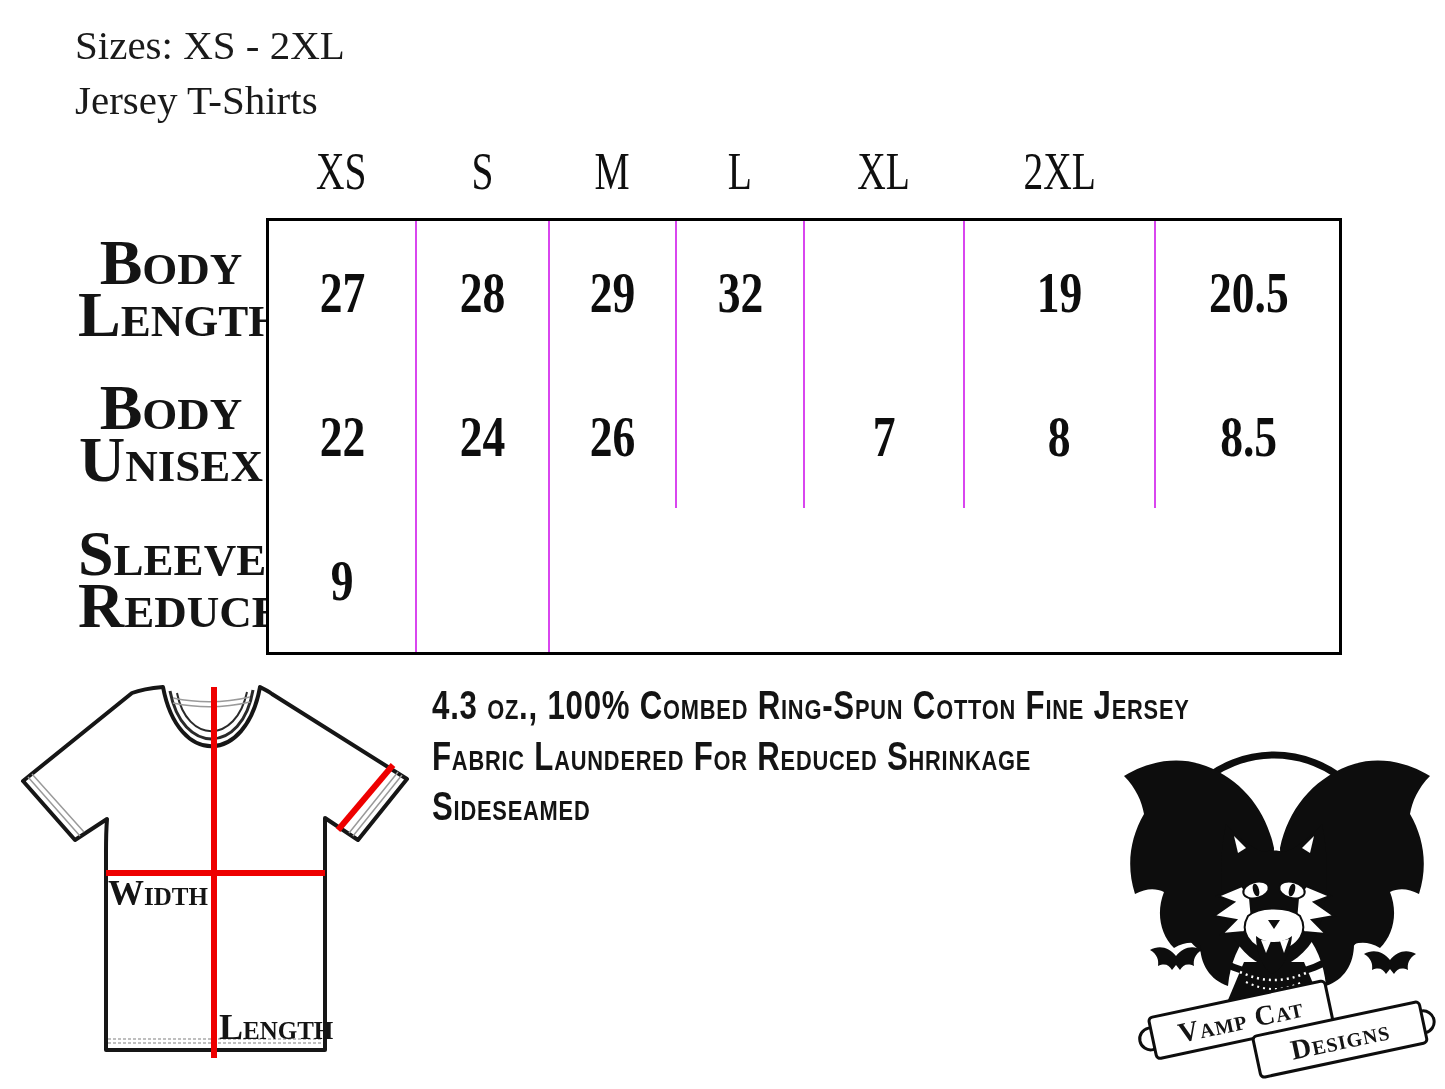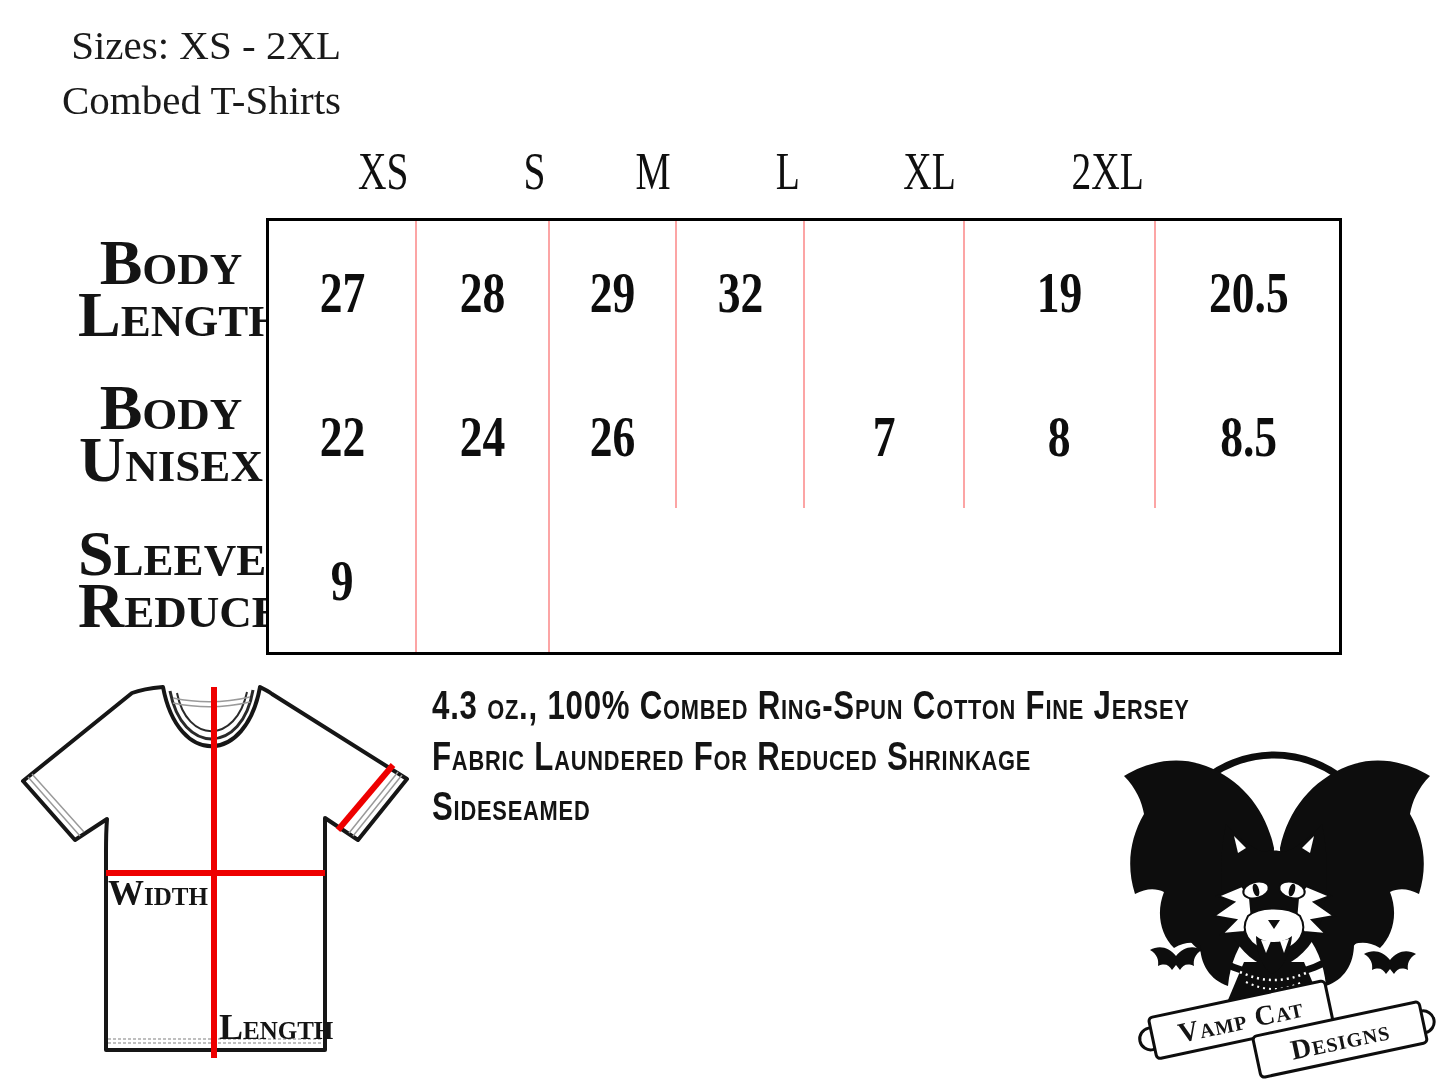--- a/index.html
+++ b/index.html
@@ -1,32 +1,32 @@
 <!DOCTYPE html>
 <html><head>
 <meta charset="utf-8">
 <style>
   * { margin:0; padding:0; box-sizing:border-box; }
   html,body { width:1445px; height:1089px; background:#ffffff; overflow:hidden;
               font-family:"Liberation Serif","DejaVu Serif",serif; color:#111; }
   .abs { position:absolute; }
 
   
-  #title { left:62px; top:18px; font-size:41px; line-height:55px; color:#1a1a1a;text-align:right; }
+  #title { left:75px; top:18px; font-size:41px; line-height:55px; color:#1a1a1a; }
 
   
   #size-header { left:266px; top:140px; width:1076px; height:62px; display:grid;
                  grid-template-columns:150px 133px 127px 128px 160px 191px 187px; }
-  #size-header .hcell { display:flex; align-items:center; justify-content:flex-end; }
+  #size-header .hcell { display:flex; align-items:center; justify-content:center; }
   #size-header .hcell span { display:inline-block; transform:scaleX(0.76); font-size:52px; color:#0f0f0f; }
 
   #size-table { left:266px; top:218px; width:1076px; height:437px; border:3px solid #000;
                 display:grid; grid-template-columns:148px 133px 127px 128px 160px 191px 186px;
                 grid-template-rows:repeat(3,1fr); background:#fff; }
-  #size-table .cell { border-right:2px solid #fca5a5; display:flex; align-items:center; justify-content:center; }
+  #size-table .cell { border-right:2px solid #d946ef; display:flex; align-items:center; justify-content:center; }
   #size-table .cell:nth-child(7n) { border-right:none; }
   #size-table .cell span { display:inline-block; transform:scaleX(0.8); font-size:57px; font-weight:bold; color:#0d0d0d; }
 
   .rowlabel { left:78px; width:186px; text-align:center; font-weight:bold;
               font-variant:small-caps; font-size:64px; line-height:52px; color:#141414; }
   #rowlabel-1 { top:237px; } #rowlabel-2 { top:382px; } #rowlabel-3 { top:528px; }
 
   
   .note { left:432px; font-family:"Liberation Sans","DejaVu Sans",sans-serif; font-weight:bold;
           font-variant:small-caps; font-size:40px; color:#141414; white-space:nowrap;
@@ -35,21 +35,21 @@
 
   
   svg text.vic { font-family:"Liberation Serif","DejaVu Serif",serif; font-weight:bold;
                  font-variant:small-caps; fill:#141414; }
 </style>
 </head>
 <body>
 
 <div class="abs" id="title">
   <div>Sizes: XS - 2XL</div>
-  <div>Combed T-Shirts</div>
+  <div>Jersey T-Shirts</div>
 </div>
 
 <div class="abs" id="size-header">
   <div class="hcell">
       <span>XS</span>
     </div>
   <div class="hcell">
       <span>S</span>
     </div>
   <div class="hcell">

